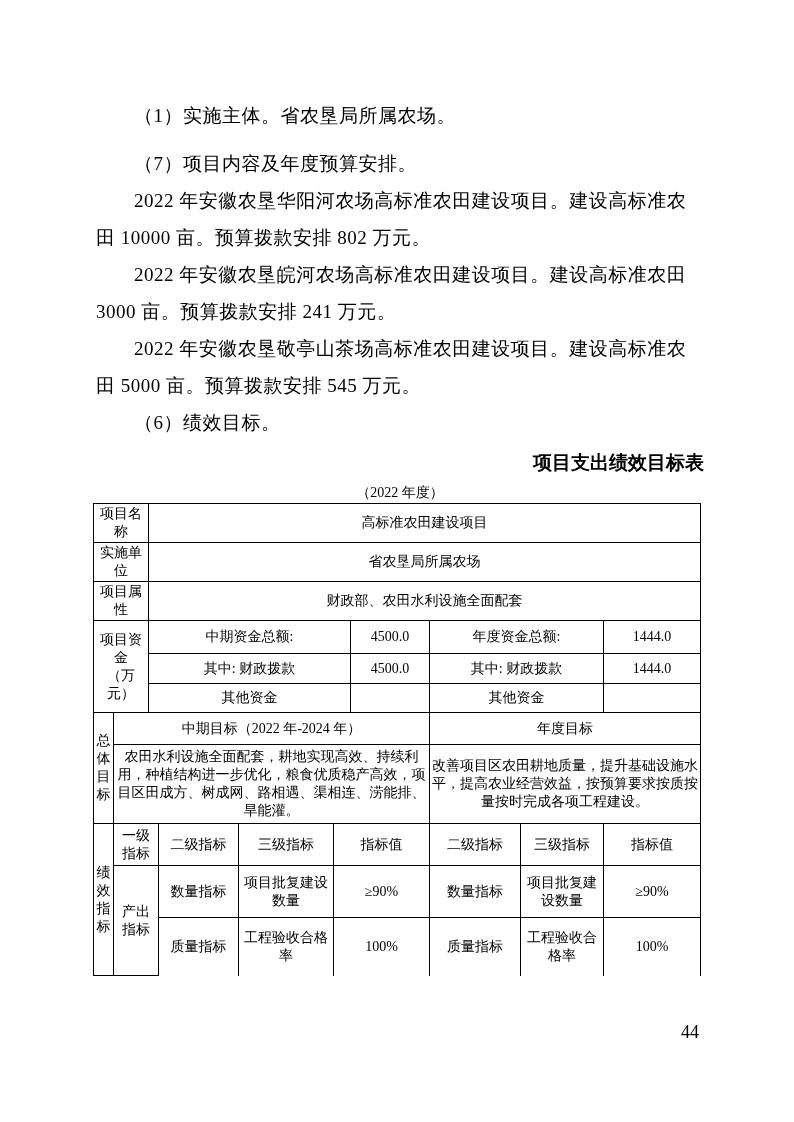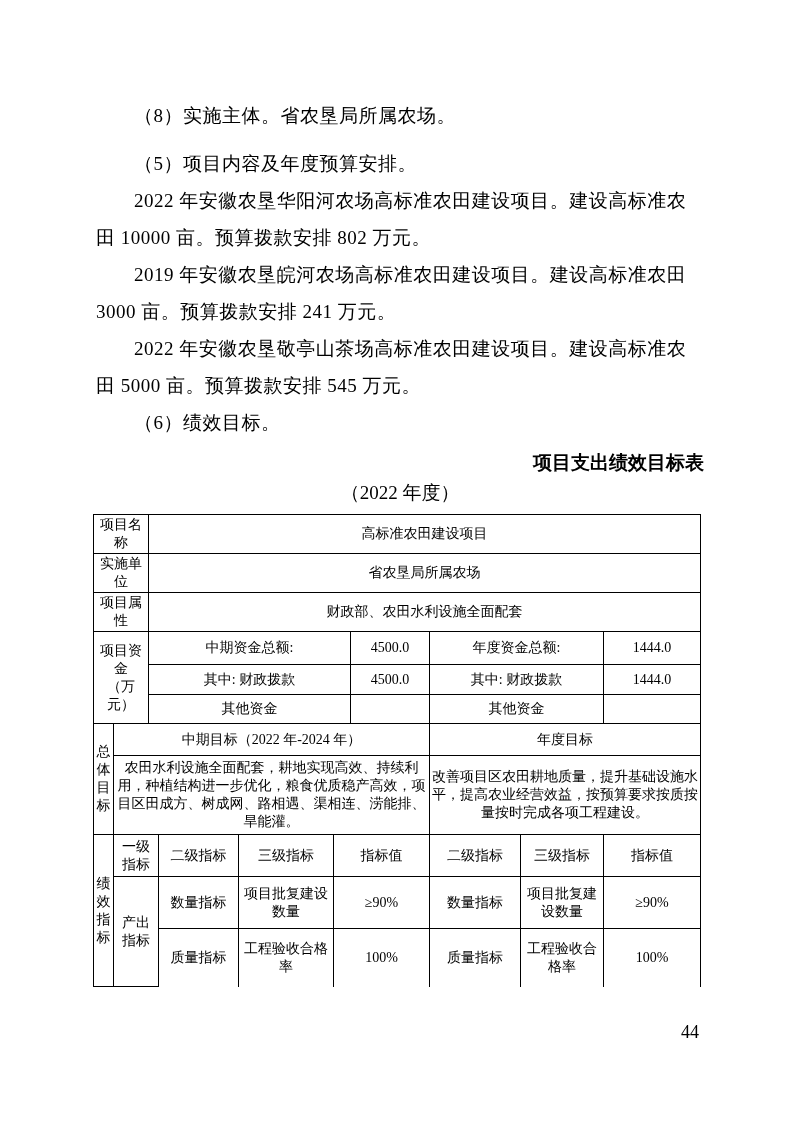--- a/index.html
+++ b/index.html
@@ -12,21 +12,21 @@
   .para{
     font-size:19px;line-height:37px;margin:0;text-indent:38px;
     letter-spacing:0.5px;
   }
   .para.sp{margin-bottom:11px;}
   .tbl-title{
     text-align:right;font-family:"Liberation Sans","DejaVu Sans",sans-serif;
     font-weight:bold;font-size:19px;margin:9px 0 0 0;line-height:26px;
   }
   .tbl-subtitle{
-    text-align:center;font-size:19px;margin:8px 0 12px 0;line-height:18px;font-weight:normal;
+    text-align:center;font-size:14px;margin:8px 0 1px 0;line-height:18px;font-weight:normal;
   }
   table.tbl{
     border-collapse:collapse;table-layout:fixed;width:607px;margin-left:-3px;
   }
   table.tbl td{
     border:1px solid #000;font-size:14px;padding:1px 2px;
     text-align:center;vertical-align:middle;overflow:hidden;
     line-height:18px;
   }
   .pre{white-space:pre-line;}
@@ -46,24 +46,24 @@
     position:absolute;right:95px;top:1022px;font-size:18px;
     font-family:"Liberation Serif","DejaVu Serif",serif;
   }
 </style>
 </head>
 <body>
 
 <div class="page">
   <div class="content">
 
-    <p class="para sp">（8）实施主体。省农垦局所属农场。</p>
-    <p class="para">（5）项目内容及年度预算安排。</p>
+    <p class="para sp">（1）实施主体。省农垦局所属农场。</p>
+    <p class="para">（7）项目内容及年度预算安排。</p>
     <p class="para">2022 年安徽农垦华阳河农场高标准农田建设项目。建设高标准农田 10000 亩。预算拨款安排 802 万元。</p>
-    <p class="para">2019 年安徽农垦皖河农场高标准农田建设项目。建设高标准农田 3000 亩。预算拨款安排 241 万元。</p>
+    <p class="para">2022 年安徽农垦皖河农场高标准农田建设项目。建设高标准农田 3000 亩。预算拨款安排 241 万元。</p>
     <p class="para">2022 年安徽农垦敬亭山茶场高标准农田建设项目。建设高标准农田 5000 亩。预算拨款安排 545 万元。</p>
     <p class="para">（6）绩效目标。</p>
 
     <h3 class="tbl-title">项目支出绩效目标表</h3>
     <div class="tbl-subtitle">（2022 年度）</div>
 
     <table class="tbl">
       <colgroup>
         <col style="width:20px">
           <col style="width:35px">

